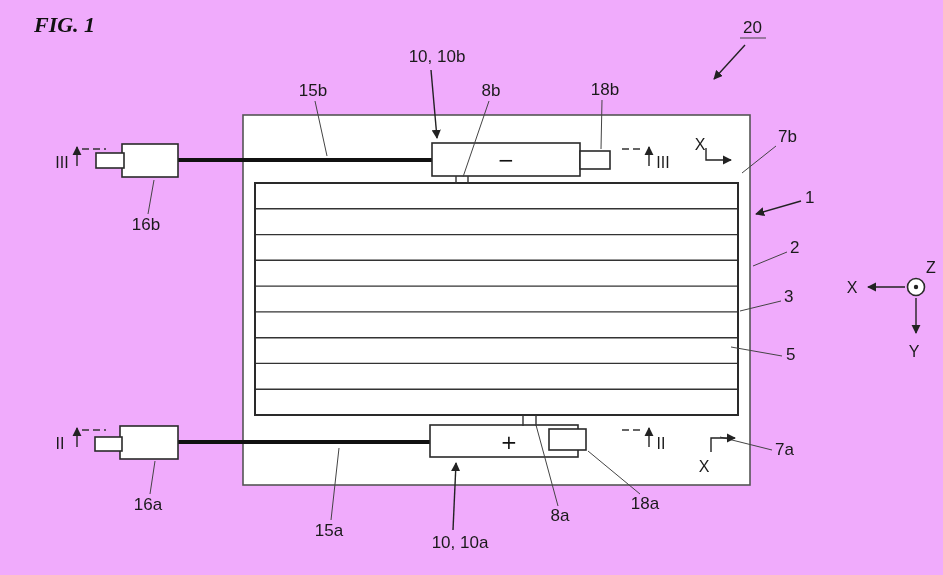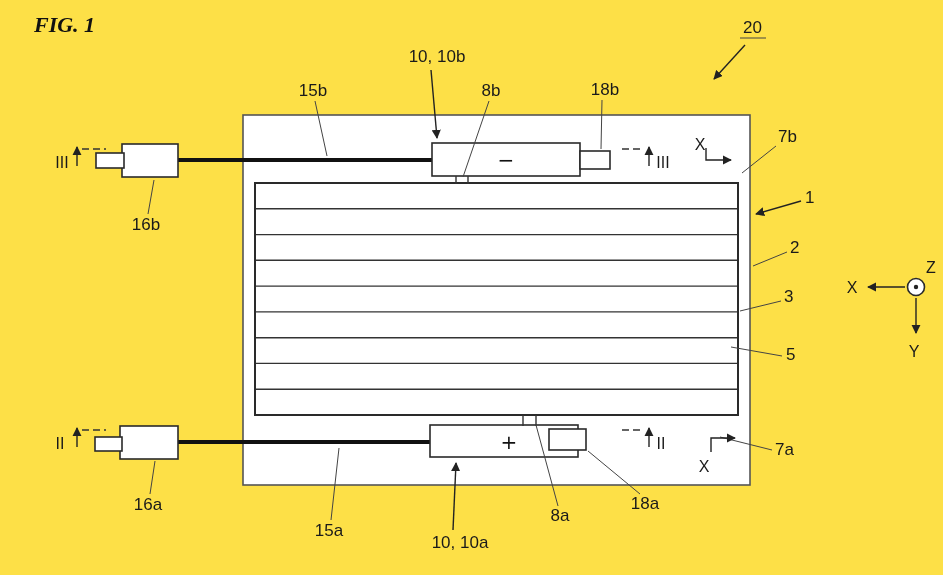--- a/index.html
+++ b/index.html
@@ -1,16 +1,16 @@
 <!DOCTYPE html>
 <html><head>
 <meta charset="utf-8">
 <style>
   html,body{margin:0;padding:0;background:#ffffff;}
-  .canvas{position:relative;width:943px;height:575px;background:#fde047;overflow:hidden;}
+  .canvas{position:relative;width:943px;height:575px;background:#f0abfc;overflow:hidden;}
   svg{position:absolute;left:0;top:0;}
   .fig-title{font:italic bold 22px "Liberation Serif", serif;fill:#111;}
   .lbl{font-family:"Liberation Sans", sans-serif;font-size:17px;fill:#1a1a1a;}
   .sec{font-family:"Liberation Sans", sans-serif;font-size:16px;fill:#1a1a1a;}
   .sign{font-family:"DejaVu Sans", sans-serif;font-size:20px;fill:#111;}
   .axis-lbl{font-family:"Liberation Sans", sans-serif;font-size:16px;fill:#1a1a1a;}
   .thin{stroke:#444;stroke-width:1;fill:none;}
   .outline{stroke:#555;stroke-width:1.6;fill:#ffffff;}
   .part{stroke:#2a2a2a;stroke-width:1.6;fill:#ffffff;}
   .layer{stroke:#333;stroke-width:1.4;}

